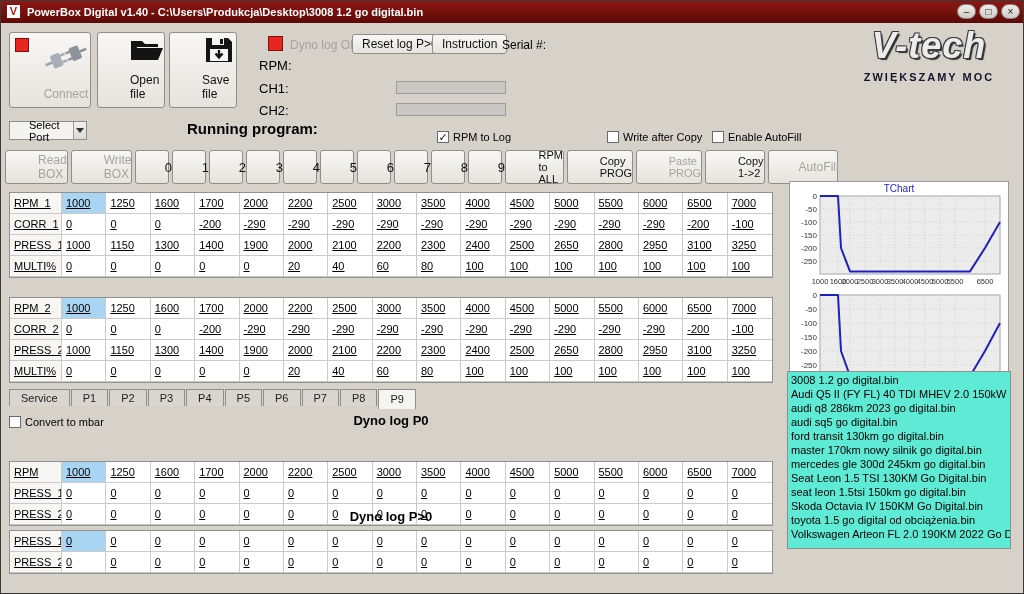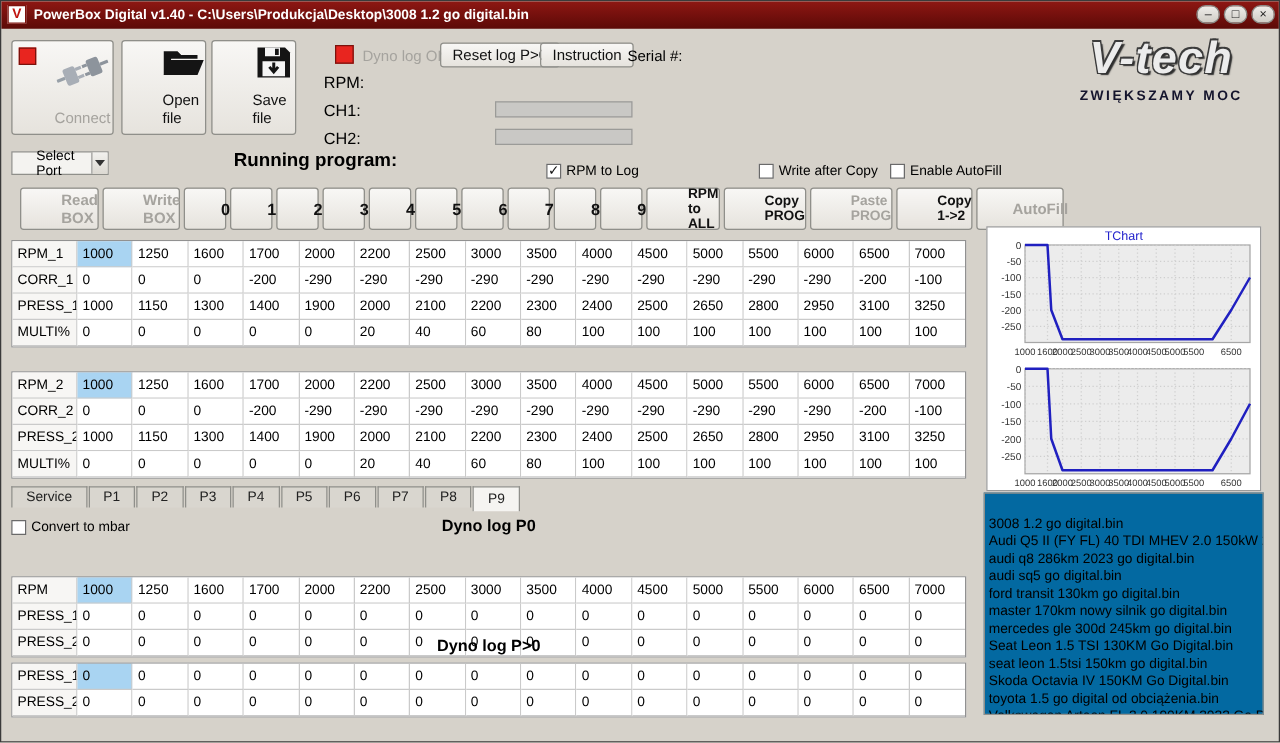--- a/index.html
+++ b/index.html
@@ -37,28 +37,28 @@
     border:1px solid #8f8f8a; display:flex; align-items:center; font-size:11px; padding-left:19px; }
   #select-port .arrowbox { margin-left:auto; width:15px; height:100%; background:linear-gradient(#f2f1ee,#dcd9d2);
     border-left:1px solid #9b9b98; display:flex; align-items:center; justify-content:center; }
   .tri-down { width:0; height:0; border-left:4px solid transparent; border-right:4px solid transparent; border-top:5px solid #333; }
 
   .checkbox { position:absolute; display:flex; gap:4px; align-items:center; font-size:11px; }
   .checkbox .box { width:12px; height:12px; background:#fff; border:1px solid #6a6a6a; font-size:11px;
     line-height:11px; text-align:center; color:#111; }
 
   
-  #action-row { position:absolute; left:15px; top:149px; width:778px; height:34px; display:flex; gap:3px;font-weight:bold; }
+  #action-row { position:absolute; left:4px; top:149px; width:778px; height:34px; display:flex; gap:3px; }
   #action-row .btn { height:34px; }
   #digits { display:flex; gap:3px; }
   #digits .btn { width:27px; font-size:13px; }
 
   
   .data-table { position:absolute; display:grid; grid-template-columns:52px repeat(16, 1fr); width:764px;
-    background:#fff; border:1px solid #919191; }
+    background:#fff; border:1px solid #919191;text-decoration:underline; }
   .data-table .cell { height:21px; border-right:1px solid #cacaca; border-bottom:1px solid #cacaca;
     font-size:11px; color:#000; padding:4px 0 0 4px; background:#fff; white-space:nowrap; overflow:hidden; }
   .data-table .cell:nth-child(17n) { border-right:none; }
   .data-table .rowlabel { background:#f7f6f4; }
   .data-table .sel { background:#a9d4f2; }
 
   
   #tabs { position:absolute; left:8px; top:388px; width:764px; height:20px; display:flex; align-items:flex-start; }
   .tab { height:17px; padding:0 11px; background:#d9d6cf; border:1px solid #8f8f8a; border-bottom:none;
     font-size:11px; line-height:16px; color:#222; margin-right:1px; }
@@ -68,22 +68,22 @@
 
   
   #logo { position:absolute; left:842px; top:24px; width:172px; text-align:center; }
   #logo .brand { font-size:36px; font-weight:bold; font-style:italic; color:#ececec; letter-spacing:1px;
     text-shadow:-1px -1px 0 #3c3c3c, 1px -1px 0 #3c3c3c, -1px 1px 0 #3c3c3c, 2px 2px 1px #2e2e2e; }
   #logo .tagline { margin-top:4px; font-size:11px; font-weight:bold; letter-spacing:2px; color:#14142c; }
 
   #charts { position:absolute; left:788px; top:180px; width:220px; height:212px; background:#fff; border:1px solid #9a9a9a; }
   #charts svg { display:block; font-family:"Liberation Sans", sans-serif; }
 
-  #filelist { position:absolute; left:786px; top:393px; width:224px; height:178px; background:#0369a1;
-    border:1px solid #8f8f8a; overflow:hidden; padding:17px 0; }
+  #filelist { position:absolute; left:786px; top:370px; width:224px; height:178px; background:#5eead4;
+    border:1px solid #8f8f8a; overflow:hidden; padding:1px 0; }
   .file { font-size:11px; color:#000; padding:1px 3px; white-space:nowrap; }
 </style>
 </head>
 <body>
 
 <div id="app">
 
   <div id="titlebar">
     <div id="app-icon">V</div>
     <div id="window-title">PowerBox Digital v1.40 - C:\Users\Produkcja\Desktop\3008 1.2 go digital.bin</div>

